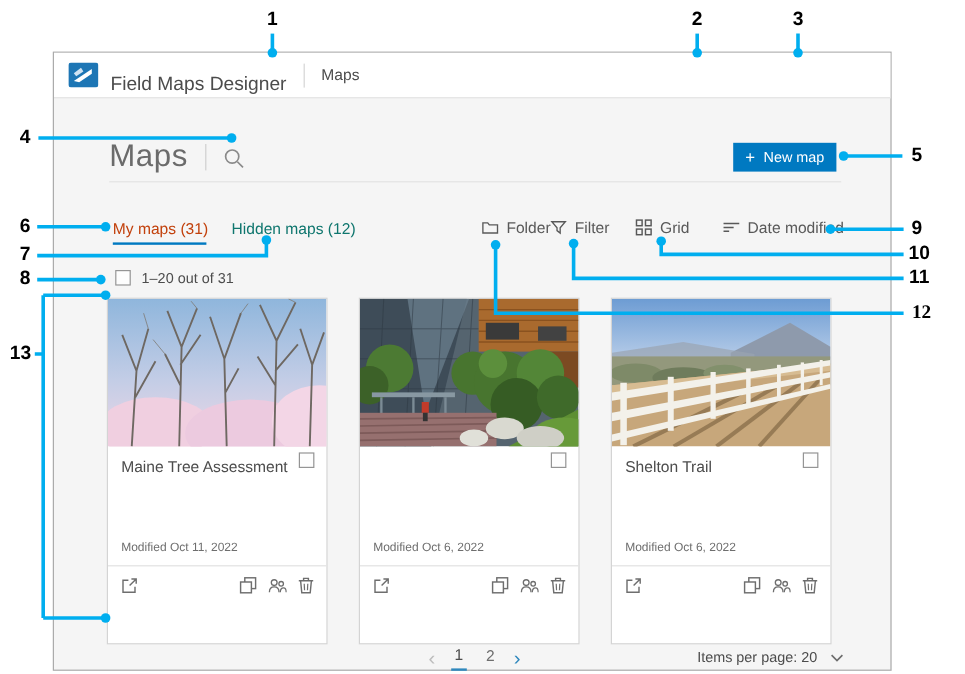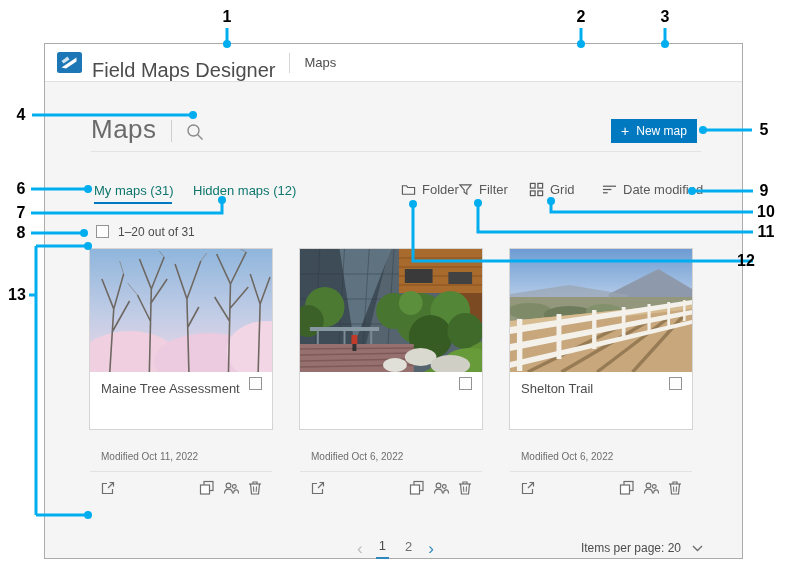--- a/index.html
+++ b/index.html
@@ -7,51 +7,51 @@
          font-family:"Liberation Sans","DejaVu Sans",sans-serif;color:#4c4c4c;}
 
   
   .window{position:absolute;left:44px;top:43px;width:699px;height:516px;
           border:1px solid #ababab;background:#f5f5f5;box-sizing:border-box;}
 
   
   .app-header{position:absolute;left:0;top:0;right:0;height:38px;background:#fff;
               border-bottom:1px solid #e0e0e0;display:flex;align-items:center;box-sizing:border-box;}
   .logo{margin-left:12px;display:flex;align-items:center;}
-  .app-title{margin-left:10px;font-size:20px;color:#4c4c4c;margin-top:16px;}
+  .app-title{margin-left:10px;font-size:16px;color:#4c4c4c;margin-top:16px;}
   .hsep{width:1px;height:20px;background:#d5d5d5;margin:0 14px;}
   .nav-item{font-size:13px;color:#4c4c4c;cursor:pointer;}
   .header-right{margin-left:auto;display:flex;align-items:center;padding-right:12px;}
   .avatar{width:23px;height:23px;border:1px solid #767676;border-radius:50%;display:flex;
           align-items:center;justify-content:center;font-size:11px;color:#4c4c4c;background:#fff;}
   .user-name{font-size:13px;margin-left:8px;}
 
   
   .page-title{position:absolute;left:46px;top:71px;font-size:26px;line-height:28px;color:#6b6b6b;letter-spacing:.5px;}
   .title-sep{position:absolute;left:126px;top:76px;width:1px;height:22px;background:#cfcfcf;}
   .search-btn{position:absolute;left:140px;top:78px;width:20px;height:20px;cursor:pointer;}
   .new-map-btn{position:absolute;left:566px;top:75px;width:86px;height:24px;background:#0079c1;
                color:#fff;font-size:12px;display:flex;align-items:center;justify-content:center;
                gap:7px;cursor:pointer;border:none;}
   .title-rule{position:absolute;left:46px;top:107px;width:610px;height:1px;background:#e3e3e3;}
 
   
-  .tab{position:absolute;top:139px;font-size:13px;color:#0f766e;cursor:pointer;}
+  .tab{position:absolute;top:139px;font-size:13px;color:#c2410c;cursor:pointer;}
   .tab-underline{position:absolute;left:49px;top:158px;width:78px;height:2px;background:#0079c1;}
   .tool{position:absolute;top:138px;display:flex;align-items:center;gap:6px;font-size:13px;
         color:#595959;cursor:pointer;}
 
   
   .select-row{position:absolute;left:51px;top:181px;display:flex;gap:9px;
               font-size:12px;color:#4c4c4c;}
   .checkbox{width:13px;height:13px;border:1px solid #949494;background:#fdfdfd;box-sizing:border-box;cursor:pointer;}
 
   
   .cards{position:absolute;left:44px;top:204px;display:flex;gap:26px;}
-  .card{position:relative;width:184px;height:182px;background:#fff;border:1px solid #d4d4d4;box-sizing:border-box;}
+  .card{position:relative;width:184px;height:289px;background:#fff;border:1px solid #d4d4d4;box-sizing:border-box;}
   .thumb{display:block;width:182px;height:123px;cursor:pointer;}
   .card-title{position:absolute;left:11px;top:132px;font-size:13px;color:#4c4c4c;cursor:pointer;}
   .card-checkbox{position:absolute;right:10px;top:128px;}
   .card-modified{position:absolute;left:11px;top:202px;font-size:10px;color:#6e6e6e;}
   .card-divider{position:absolute;left:0;top:222px;width:100%;height:1px;background:#e2e2e2;}
   .card-open{position:absolute;left:10px;top:231px;cursor:pointer;}
   .card-actions{position:absolute;right:9px;top:231px;display:flex;gap:8px;}
   .card-actions span{cursor:pointer;display:flex;}
 
   
@@ -429,16 +429,16 @@
   <div class="callout-num" style="left:581px;top:17px;">2</div>
   <div class="callout-num" style="left:665px;top:17px;">3</div>
   <div class="callout-num" style="left:21px;top:115px;">4</div>
   <div class="callout-num" style="left:764px;top:130px;">5</div>
   <div class="callout-num" style="left:21px;top:189px;">6</div>
   <div class="callout-num" style="left:21px;top:213px;">7</div>
   <div class="callout-num" style="left:21px;top:233px;">8</div>
   <div class="callout-num" style="left:764px;top:191px;">9</div>
   <div class="callout-num" style="left:766px;top:212px;">10</div>
   <div class="callout-num" style="left:766px;top:232px;">11</div>
-  <div class="callout-num" style="left:746px;top:261px;">12</div>
+  <div class="callout-num" style="left:768px;top:261px;font-family:Liberation Serif, serif;">12</div>
   <div class="callout-num" style="left:17px;top:295px;">13</div>
 
 </div>
 
 </body></html>

